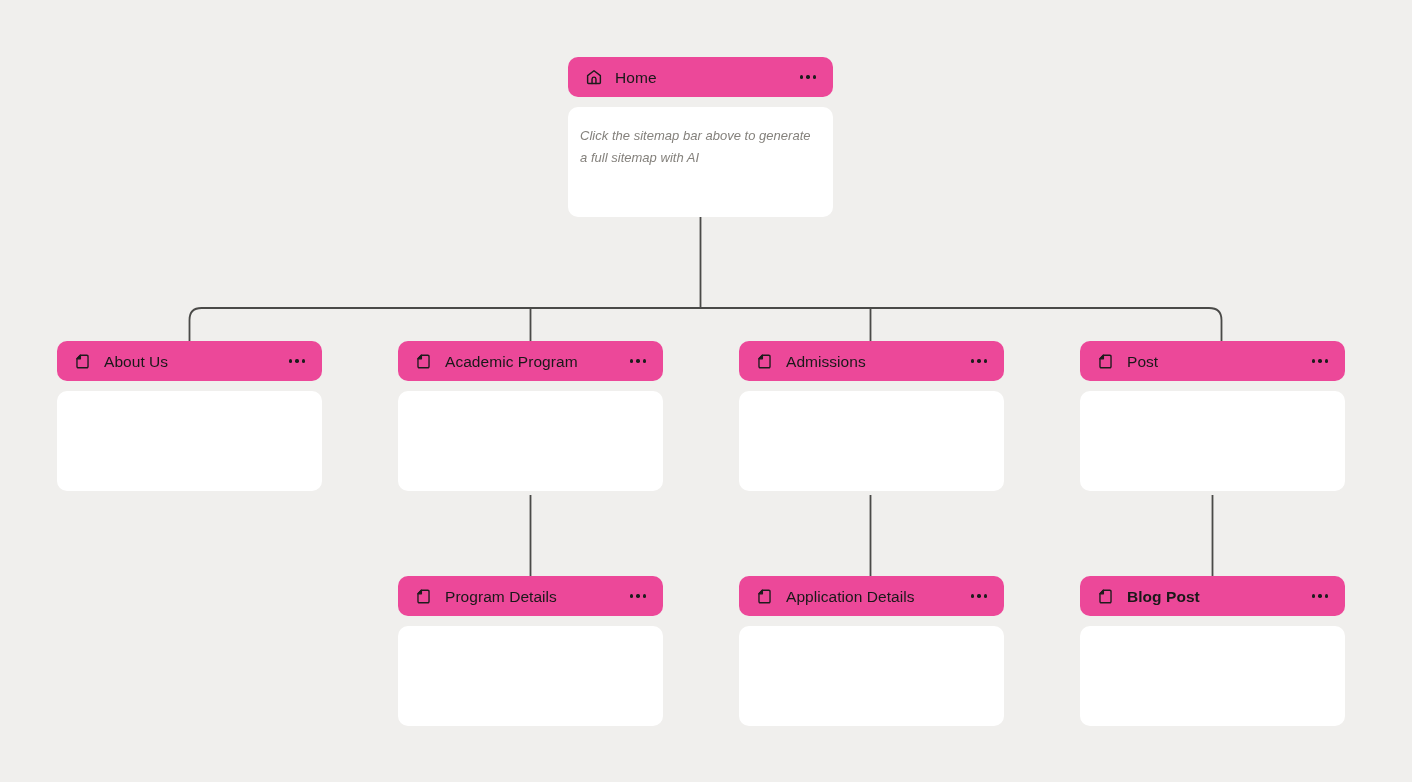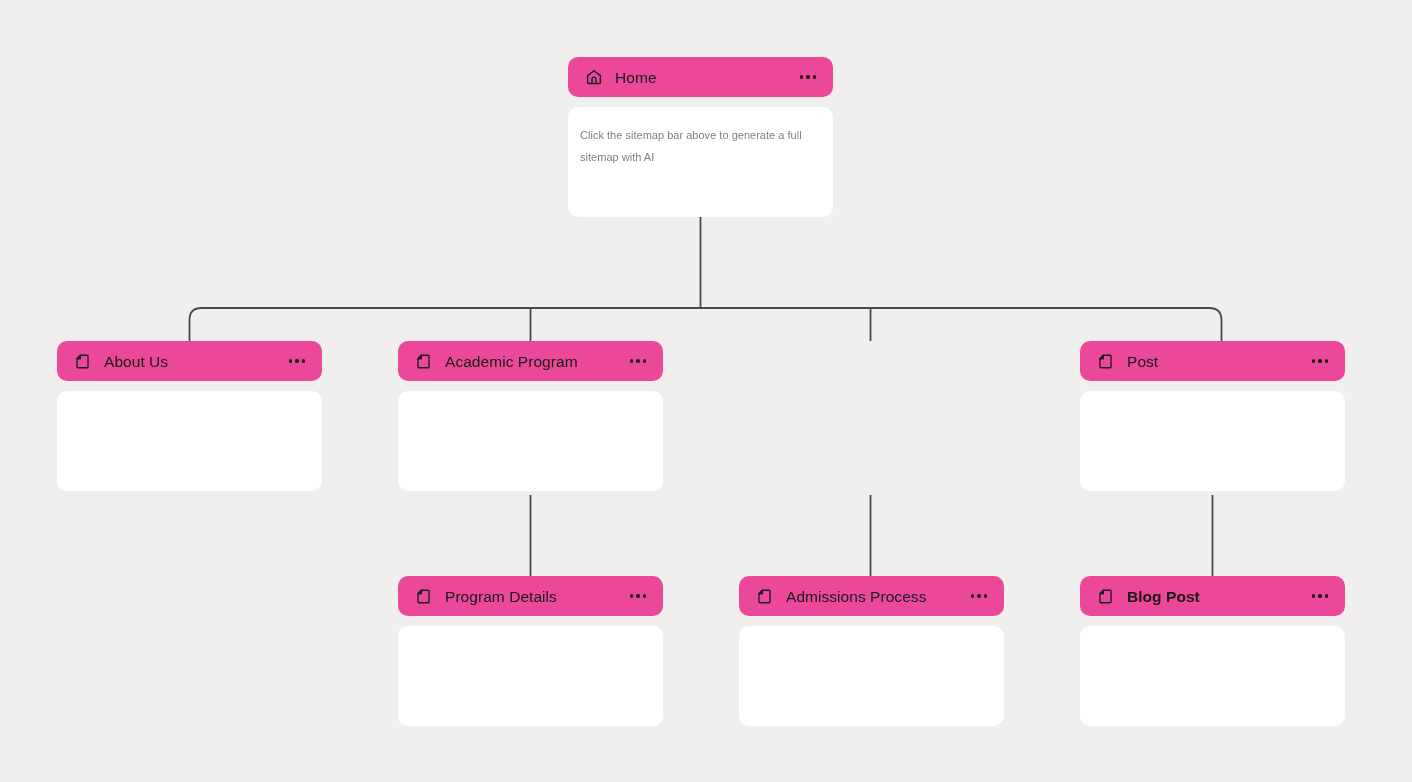--- a/index.html
+++ b/index.html
@@ -88,24 +88,25 @@
   }
 
   .node-body {
     margin-top: 10px;
     background: #FFFFFF;
     border-radius: 10px;
     padding: 18px 12px 12px 12px;
   }
 
   .node-body .placeholder {
-    font-size: 11px;
+    font-size: 13px;
     line-height: 21.5px;
     color: #84817C;
     letter-spacing: 0.02px;
+    font-style: italic;
   }
 
   
   .node.root { width: 265px; }
   .node.root .node-body { height: 110px; }
 
   .node.page { width: 265px; }
   .node.page .node-body { height: 100px; }
 </style>
 </head>
@@ -182,20 +183,39 @@
         <i></i>
         <i></i>
         <i></i>
       </span>
     </div>
     <div class="node-body">
       <div class="placeholder"></div>
     </div>
   </div>
 
+  <div class="node page" style="left:739px; top:341px;">
+    <div class="node-header">
+      <span class="node-icon">
+        <svg width="17" height="17" viewBox="0 0 24 24" fill="none">
+          <path d="M9 3.2 H18.2 A1.6 1.6 0 0 1 19.8 4.8 V19.2 A1.6 1.6 0 0 1 18.2 20.8 H5.8 A1.6 1.6 0 0 1 4.2 19.2 V8.2 Z" stroke="#1C1C1C" stroke-width="1.9" stroke-linejoin="round"></path>
+          <path d="M9 3.2 L4.2 8.2 H9 Z" fill="#1C1C1C" stroke="#1C1C1C" stroke-width="1.9" stroke-linejoin="round"></path>
+        </svg>
+      </span>
+      <span class="node-title">Admissions</span>
+      <span class="node-menu">
+        <i></i>
+        <i></i>
+        <i></i>
+      </span>
+    </div>
+    <div class="node-body">
+      <div class="placeholder"></div>
+    </div>
+  </div>
 
   <div class="node page" style="left:1080px; top:341px;">
     <div class="node-header">
       <span class="node-icon">
         <svg width="17" height="17" viewBox="0 0 24 24" fill="none">
           <path d="M9 3.2 H18.2 A1.6 1.6 0 0 1 19.8 4.8 V19.2 A1.6 1.6 0 0 1 18.2 20.8 H5.8 A1.6 1.6 0 0 1 4.2 19.2 V8.2 Z" stroke="#1C1C1C" stroke-width="1.9" stroke-linejoin="round"></path>
           <path d="M9 3.2 L4.2 8.2 H9 Z" fill="#1C1C1C" stroke="#1C1C1C" stroke-width="1.9" stroke-linejoin="round"></path>
         </svg>
       </span>
       <span class="node-title">Post</span>
@@ -231,21 +251,21 @@
   </div>
 
   <div class="node page" style="left:739px; top:576px;">
     <div class="node-header">
       <span class="node-icon">
         <svg width="17" height="17" viewBox="0 0 24 24" fill="none">
           <path d="M9 3.2 H18.2 A1.6 1.6 0 0 1 19.8 4.8 V19.2 A1.6 1.6 0 0 1 18.2 20.8 H5.8 A1.6 1.6 0 0 1 4.2 19.2 V8.2 Z" stroke="#1C1C1C" stroke-width="1.9" stroke-linejoin="round"></path>
           <path d="M9 3.2 L4.2 8.2 H9 Z" fill="#1C1C1C" stroke="#1C1C1C" stroke-width="1.9" stroke-linejoin="round"></path>
         </svg>
       </span>
-      <span class="node-title">Admissions Process</span>
+      <span class="node-title">Application Details</span>
       <span class="node-menu">
         <i></i>
         <i></i>
         <i></i>
       </span>
     </div>
     <div class="node-body">
       <div class="placeholder"></div>
     </div>
   </div>

